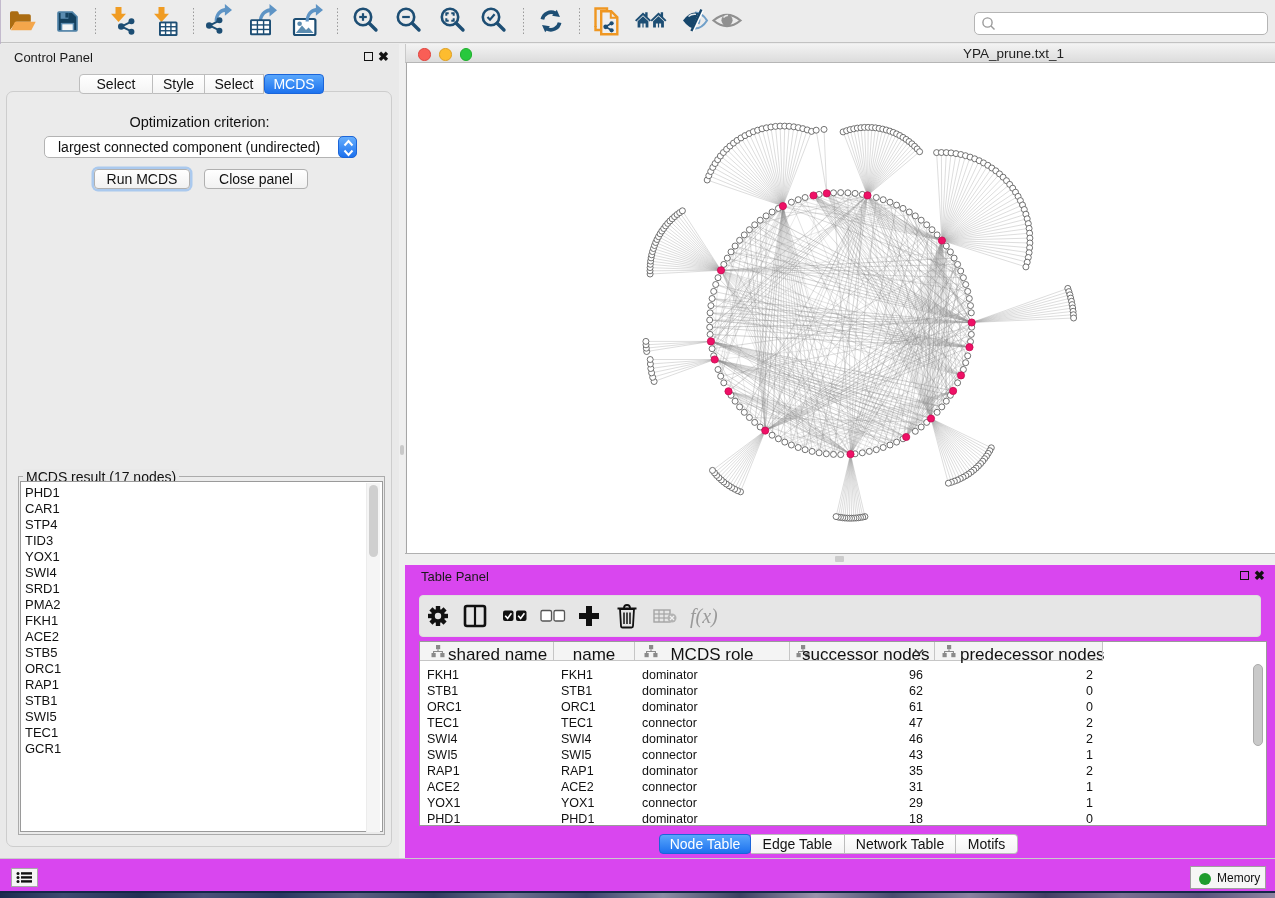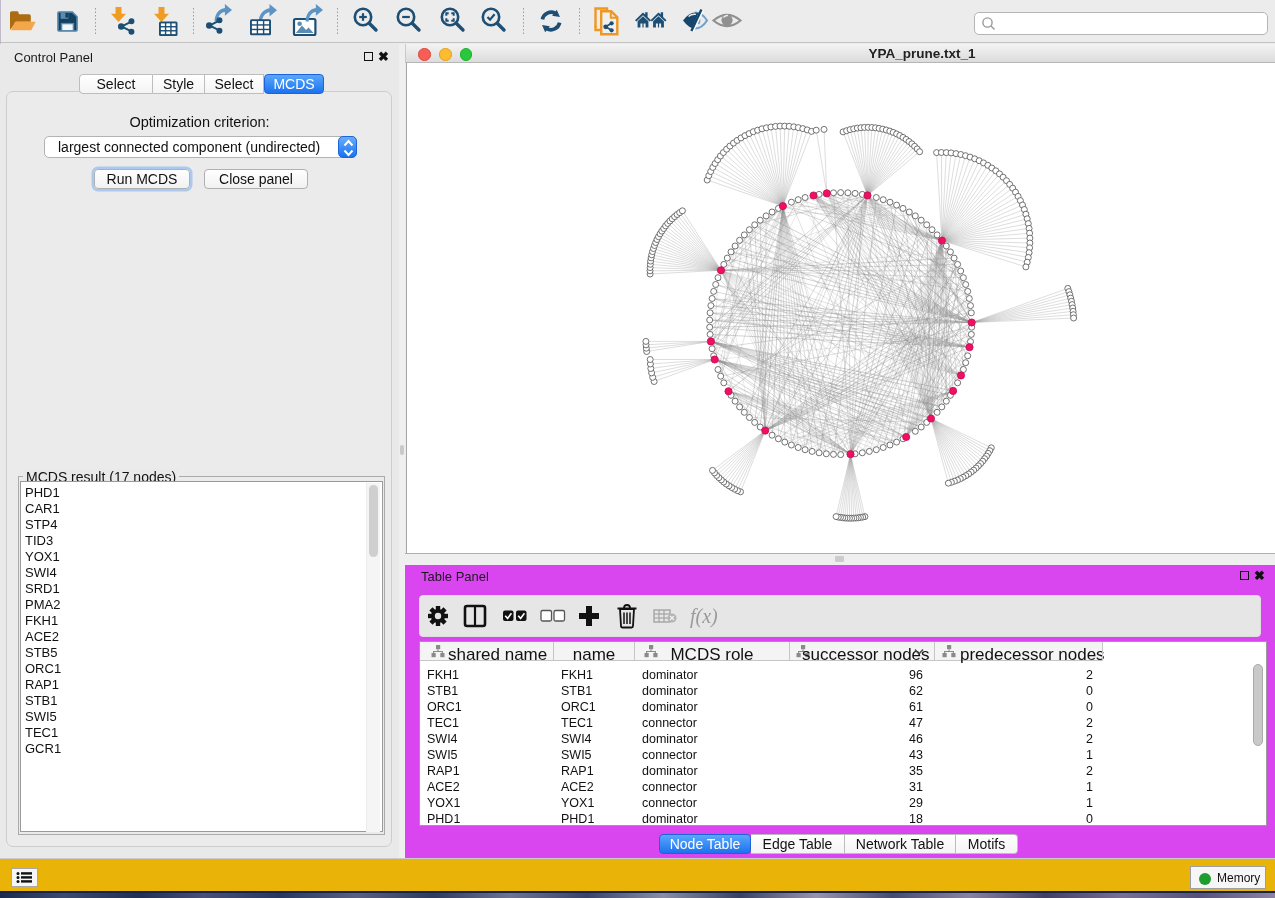--- a/index.html
+++ b/index.html
@@ -35,21 +35,21 @@
 #ttoolbar{position:absolute;left:14px;top:30px;width:842px;height:42px;background:#e6e6e6;border:1px solid #dedede;border-radius:4px}
 #ttable{position:absolute;left:14px;top:76px;width:848px;height:185px;background:#fff;border:1px solid #9a9a9a}
 #thead{position:absolute;left:0;top:0;width:683px;height:19px;background:#f4f4f4;border-bottom:1px solid #c6c6c6;border-right:1px solid #c6c6c6;font-size:12px;color:#111}
 .hsep{position:absolute;top:0;width:1px;height:19px;background:#c6c6c6}
 .hlabel{position:absolute;top:3px;font-size:17px;color:#111;white-space:nowrap}
 .trow{position:absolute;left:0;width:846px;height:16px;font-size:12.5px;color:#111}
 .trow span{position:absolute;top:1px}
 .trow .num{text-align:right}
 #tscroll{position:absolute;right:3px;top:22px;width:10px;height:82px;background:#c9c9c9;border:1px solid #ababab;border-radius:5px}
 .btabs{position:absolute;display:flex;height:32px}
-#statusbar{position:absolute;left:0;top:858px;width:1275px;height:40px;background:#eab308;border-top:1px solid #cbcbcb}
+#statusbar{position:absolute;left:0;top:858px;width:1275px;height:40px;background:#d946ef;border-top:1px solid #cbcbcb}
 #listbtn{position:absolute;left:11px;top:9px;width:27px;height:19px;background:#f6f6f6;border:1px solid #a8a8a8}
 #membtn{position:absolute;left:1190px;top:7px;width:76px;height:23px;background:#f6f6f6;border:1px solid #9f9f9f;font-size:12px;color:#111}
 #desktop{position:absolute;left:0;top:891px;width:1275px;height:7px;background:linear-gradient(90deg,#1a2a4e 0%,#3d4a70 5%,#222f54 11%,#4a5078 16%,#283760 22%,#5a5f80 28%,#2e3a5e 34%,#6f7390 40%,#39426a 46%,#8b8da4 52%,#3a4061 58%,#9a93ac 64%,#474b6e 70%,#8a82a0 76%,#423e63 82%,#7a6f92 88%,#55517a 94%,#8e84a2 100%);border-top:2px solid #15254a}
 #winleftedge{position:absolute;left:0;top:0;width:1px;height:893px;background:#b9aec6;opacity:.8}
 </style></head><body>
 <div id="toolbar">
     <svg width="1275" height="43" viewBox="0 0 1275 43" style="position:absolute;left:0;top:0">
 <line x1="95.5" y1="8" x2="95.5" y2="34" stroke="#9a9a9a" stroke-width="1" stroke-dasharray="1.5,2"></line>
 <line x1="193.5" y1="8" x2="193.5" y2="34" stroke="#9a9a9a" stroke-width="1" stroke-dasharray="1.5,2"></line>
 <line x1="337.5" y1="8" x2="337.5" y2="34" stroke="#9a9a9a" stroke-width="1" stroke-dasharray="1.5,2"></line>
@@ -260,21 +260,21 @@
 </div>
 <div id="vsplit">
     <div class="abs" style="left:1px;top:401px;width:4px;height:10px;background:#c9c9c9;border-radius:2px"></div>
   </div>
 
 <div id="netwin">
   <div id="nettitle">
     <div class="tl" style="left:12px;background:#f95e56;border:0.5px solid #e0443e"></div>
     <div class="tl" style="left:33px;background:#fdbc2f;border:0.5px solid #dfa023"></div>
     <div class="tl" style="left:53.5px;background:#28c83d;border:0.5px solid #1eaf2c"></div>
-    <div class="abs" style="left:366px;top:2px;width:300px;text-align:center;font-size:13.5px;font-weight:bold;color:#222">YPA_prune.txt_1</div>
+    <div class="abs" style="left:358px;top:2px;width:300px;text-align:right;font-size:13.5px;font-weight:normal;color:#222">YPA_prune.txt_1</div>
   </div>
   <div id="netcanvas"><svg width="870" height="491" viewBox="0 0 870 491">
 <g stroke="#8a8a8a" stroke-width="0.7">
 <line x1="534.9" y1="177.5" x2="534.8" y2="343.9" stroke-opacity="0.41"></line>
 <line x1="534.9" y1="177.5" x2="530.1" y2="349.3" stroke-opacity="0.39"></line>
 <line x1="534.9" y1="177.5" x2="524.0" y2="355.5" stroke-opacity="0.47"></line>
 <line x1="534.9" y1="177.5" x2="519.7" y2="359.4" stroke-opacity="0.40"></line>
 <line x1="534.9" y1="177.5" x2="514.2" y2="364.0" stroke-opacity="0.39"></line>
 <line x1="534.9" y1="177.5" x2="508.3" y2="368.3" stroke-opacity="0.44"></line>
 <line x1="534.9" y1="177.5" x2="499.2" y2="374.0" stroke-opacity="0.45"></line>

